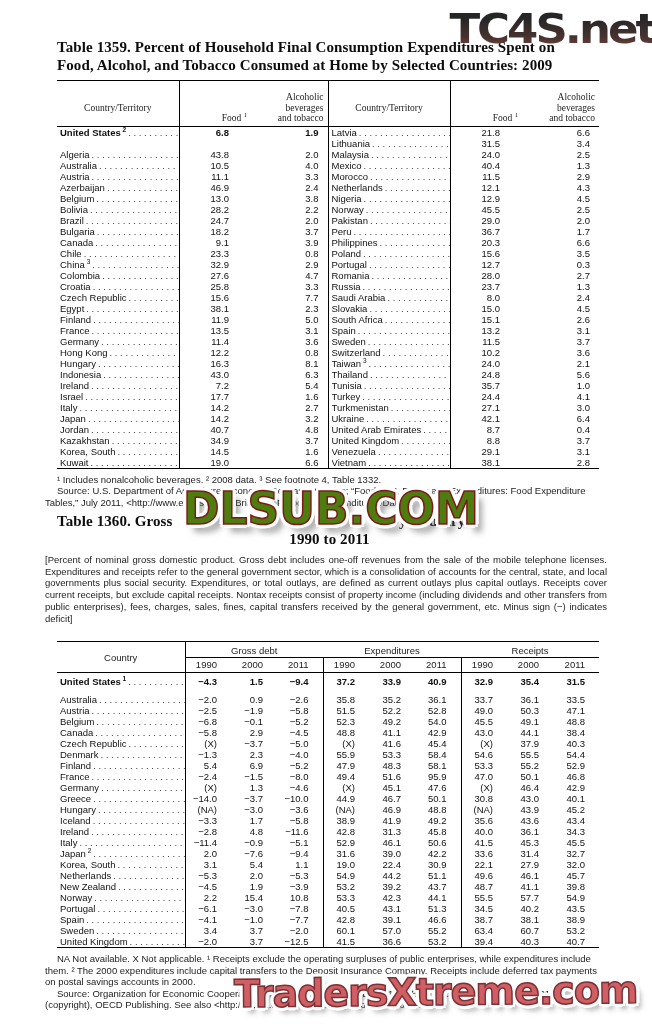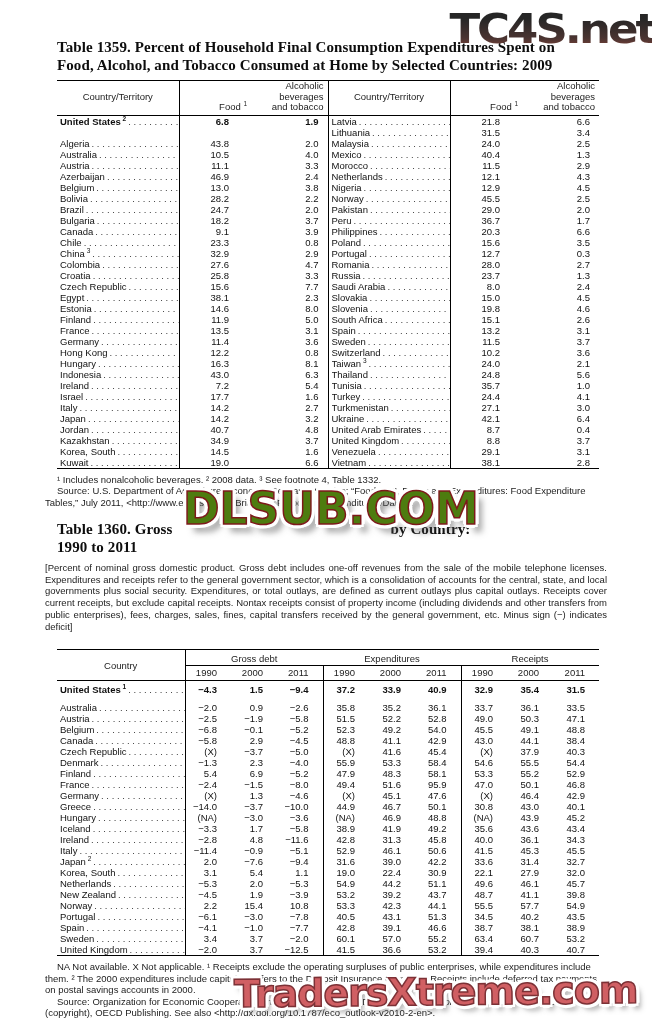--- a/index.html
+++ b/index.html
@@ -32,22 +32,23 @@
   
   .t1359 {
     width:542px; margin:6px 0 0 57px;
     border-top:1.5px solid #000;
     border-bottom:1.5px solid #000;
     font-size:9.5px;
   }
   .t1359 thead th {
     border-bottom:1px solid #000;
     font-size:9.5px; line-height:10.5px;
-    padding:0 4px 2px 4px;
+    padding:11px 4px 2px 4px;
     color:#222;
+    font-family:Liberation Serif, serif;
   }
   th.chead { vertical-align:middle; text-align:center; }
   th.nhead { vertical-align:bottom; text-align:right; white-space:pre-line; }
   .t1359 td { height:9.9px; padding:0; vertical-align:bottom; }
   .br  { border-right:1px solid #000; }
   .ctd { padding-left:3px !important; overflow:hidden; }
   .cw  { display:flex; align-items:baseline; overflow:hidden; }
   .nm  { white-space:nowrap; }
   .dots { flex:1; overflow:hidden; white-space:nowrap; color:#333; }
   .dots::before { content:". . . . . . . . . . . . . . . . . . . . . . . . . . . . . ."; padding-left:2px; }
@@ -55,21 +56,21 @@
   .t1359 .num.f { padding-right:22px; }
   .t1359 .num.a { padding-right:9px; }
   .bold { font-weight:bold; }
   sup { font-size:6.5px; vertical-align:super; line-height:0; }
 
   
   .fnblock { margin:5px 45px 0 45px; font-size:9.5px; line-height:11.5px; color:#1c1c1c; }
   .fnblock p { text-indent:12px; }
 
   
-  .t1360-titlewrap { margin-top:12px; position:relative; }
+  .t1360-titlewrap { margin-top:4px; position:relative;text-align:center; }
   .t1360-line1 { display:flex; align-items:baseline; }
   .t1360-gap { width:218px; }
 
   .bracket-note { margin:6px 45px 0 45px; font-size:9.5px; line-height:11.7px; text-align:justify; color:#1c1c1c; }
 
   
   .t1360 {
     width:542px; margin:17px 0 0 57px;
     border-top:1.5px solid #000;
     border-bottom:1.5px solid #000;
@@ -458,38 +459,20 @@
               <span class="nm">Slovakia</span>
               <span class="dots"></span>
             </div>
           </td>
           <td class="num f">15.0</td>
           <td class="num a">4.5</td>
         </tr>
         <tr>
           <td class="ctd br">
             <div class="cw">
-              <span class="nm">Estonia</span>
-              <span class="dots"></span>
-            </div>
-          </td>
-          <td class="num f">14.6</td>
-          <td class="num a br">8.0</td>
-          <td class="ctd br">
-            <div class="cw">
-              <span class="nm">Slovenia</span>
-              <span class="dots"></span>
-            </div>
-          </td>
-          <td class="num f">19.8</td>
-          <td class="num a">4.6</td>
-        </tr>
-        <tr>
-          <td class="ctd br">
-            <div class="cw">
               <span class="nm">Finland</span>
               <span class="dots"></span>
             </div>
           </td>
           <td class="num f">11.9</td>
           <td class="num a br">5.0</td>
           <td class="ctd br">
             <div class="cw">
               <span class="nm">South Africa</span>
               <span class="dots"></span>

